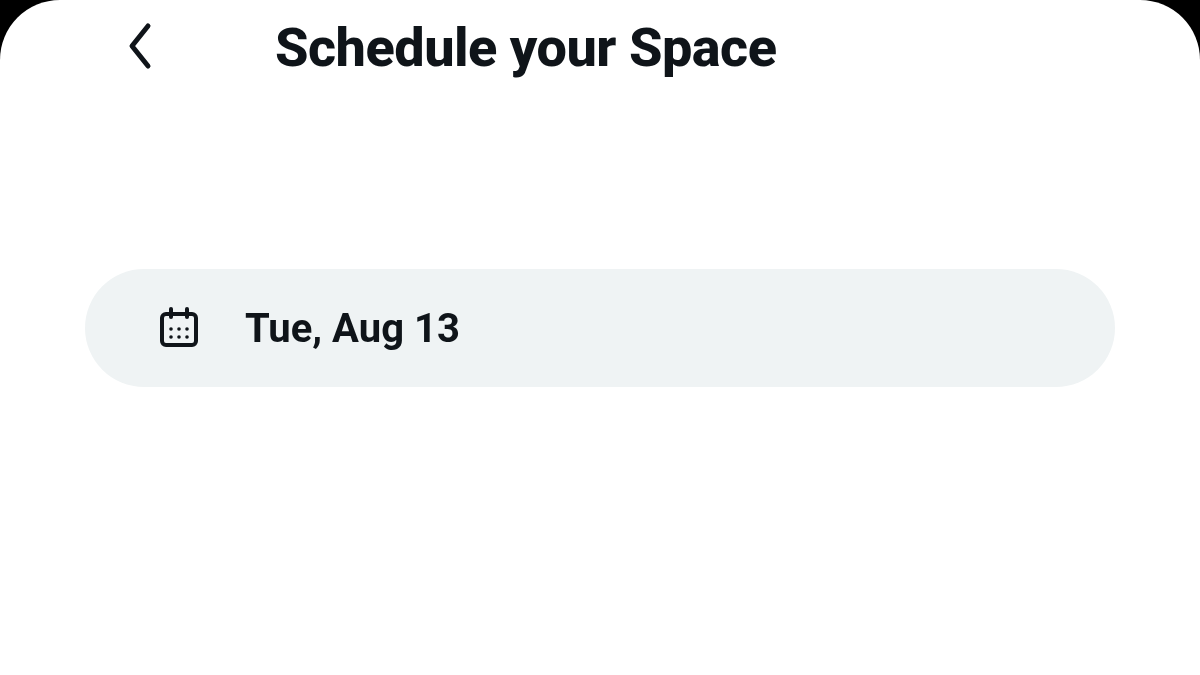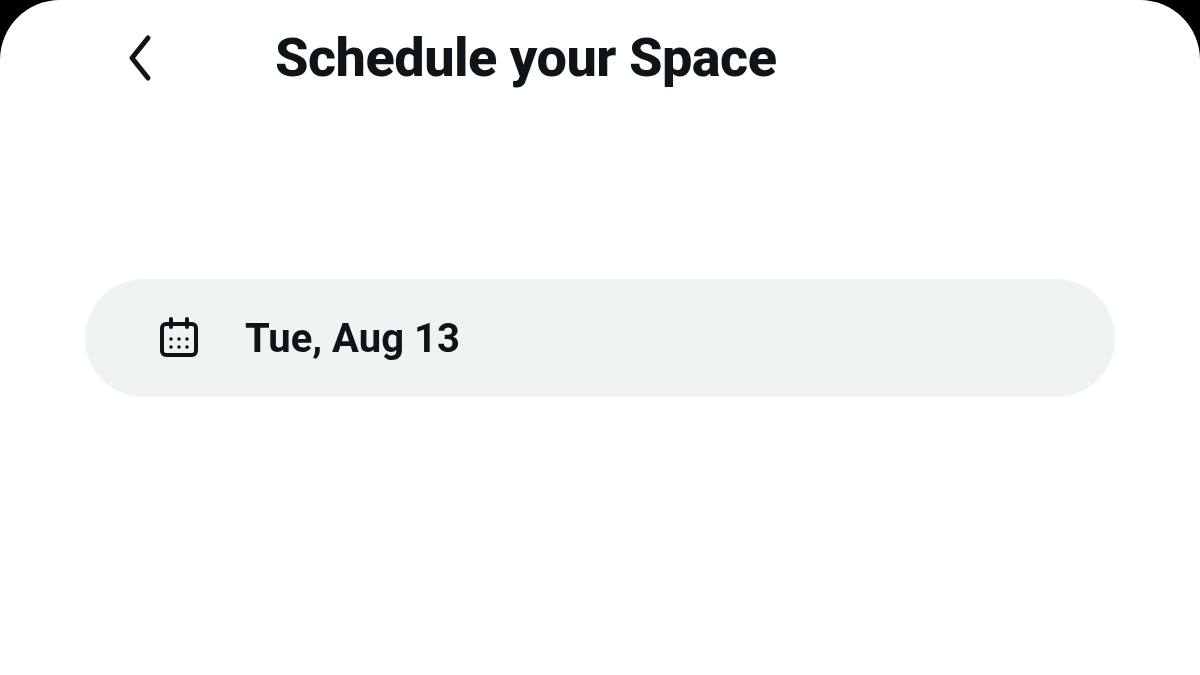--- a/index.html
+++ b/index.html
@@ -30,22 +30,22 @@
       width: 120px;
       height: 120px;
       background: #fff;
       top: 0;
     }
     .mask-tl::after { left: 0; border-top-left-radius: 60px; }
     .mask-tr::after { right: 0; border-top-right-radius: 60px; }
 
     .header {
       display: flex;
-      align-items: center;
-      padding: 26px 100px 20px 115px;
+      align-items: flex-start;
+      padding: 16px 100px 20px 115px;
       gap: 110px;
     }
     .back-btn {
       display: flex;
       align-items: center;
       justify-content: center;
       cursor: pointer;
       width: 50px;
       height: 60px;
     }

